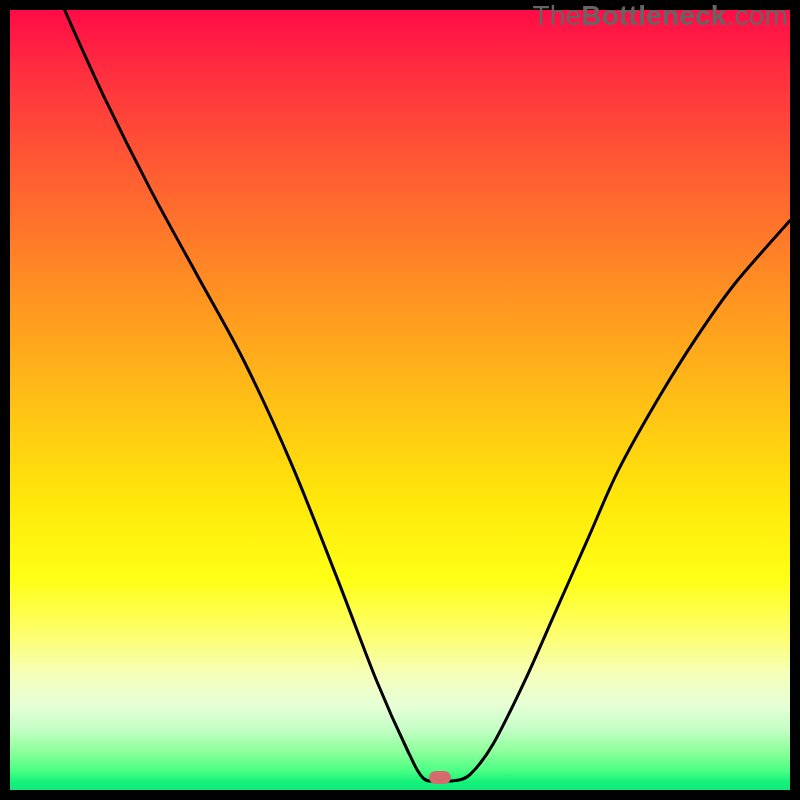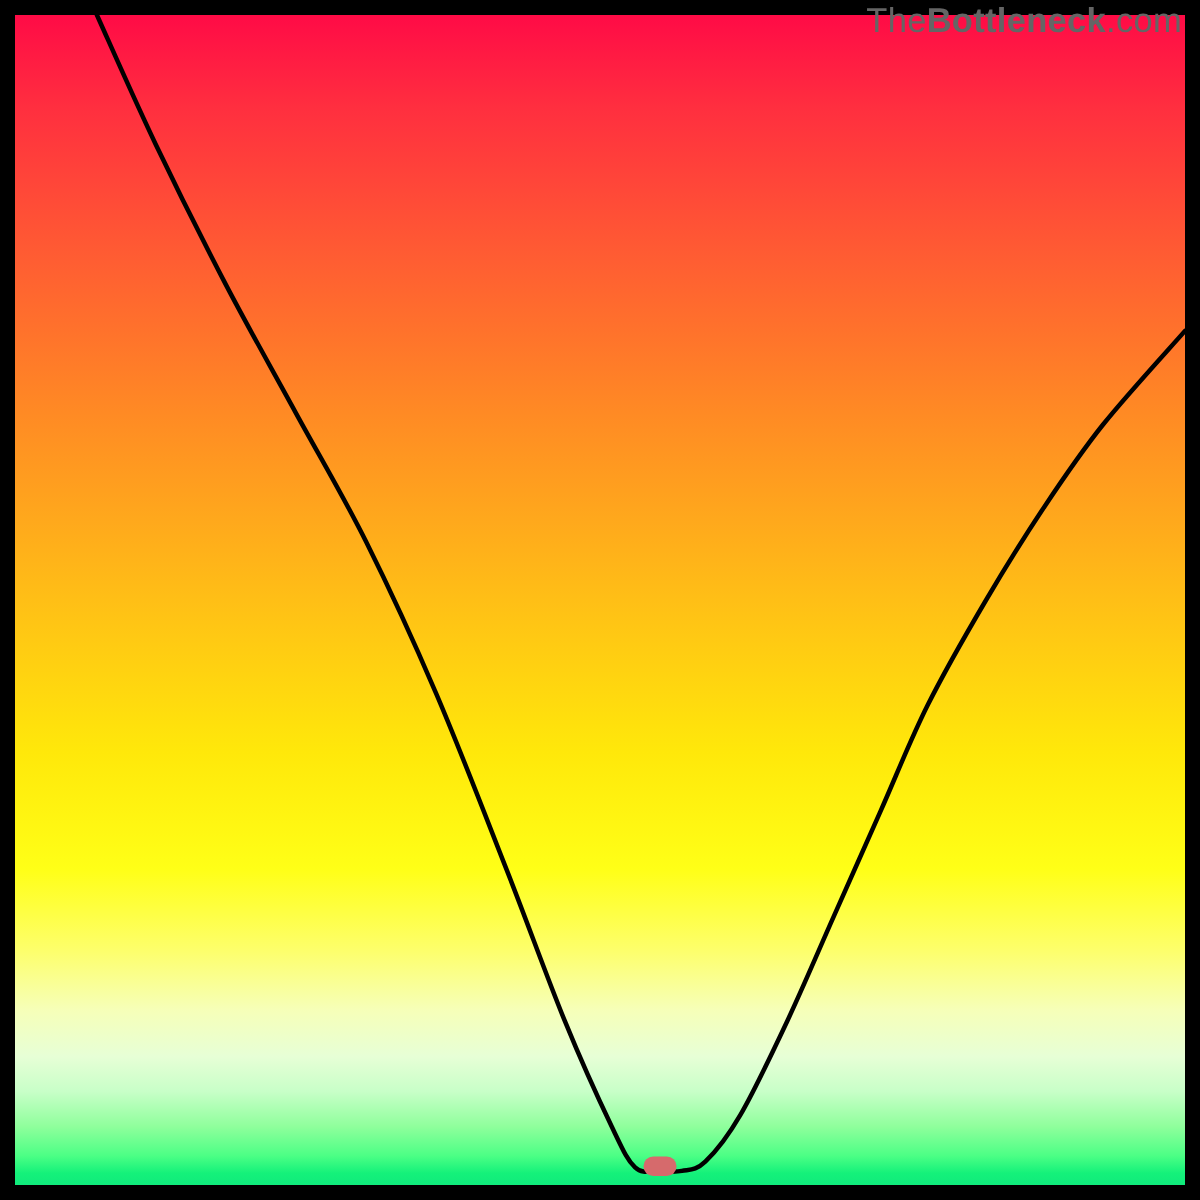--- a/index.html
+++ b/index.html
@@ -62,21 +62,21 @@
     height: 13px;
     border-radius: 7px;
     background: #d66a6c;
   }
   .watermark {
     position: absolute;
     top: 0px;
     right: 12px;
     color: #656565;
     font-family: Arial, Helvetica, sans-serif;
-    font-size: 23px;
+    font-size: 28px;
     font-weight: 400;
     letter-spacing: 0.2px;
   }
   .watermark b {
     font-weight: 700;
   }
 </style>
 </head>
 <body>
 

